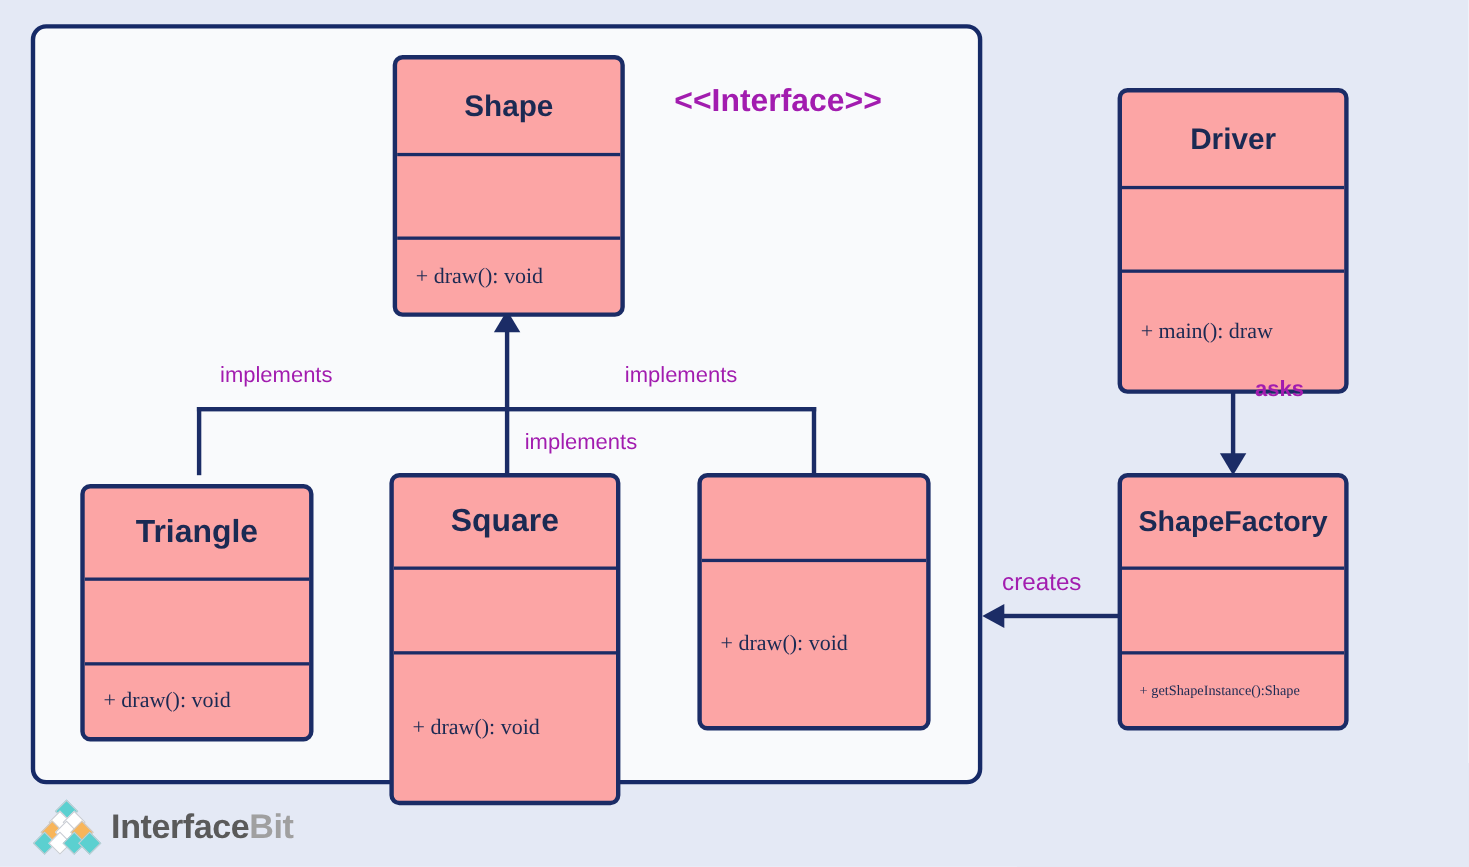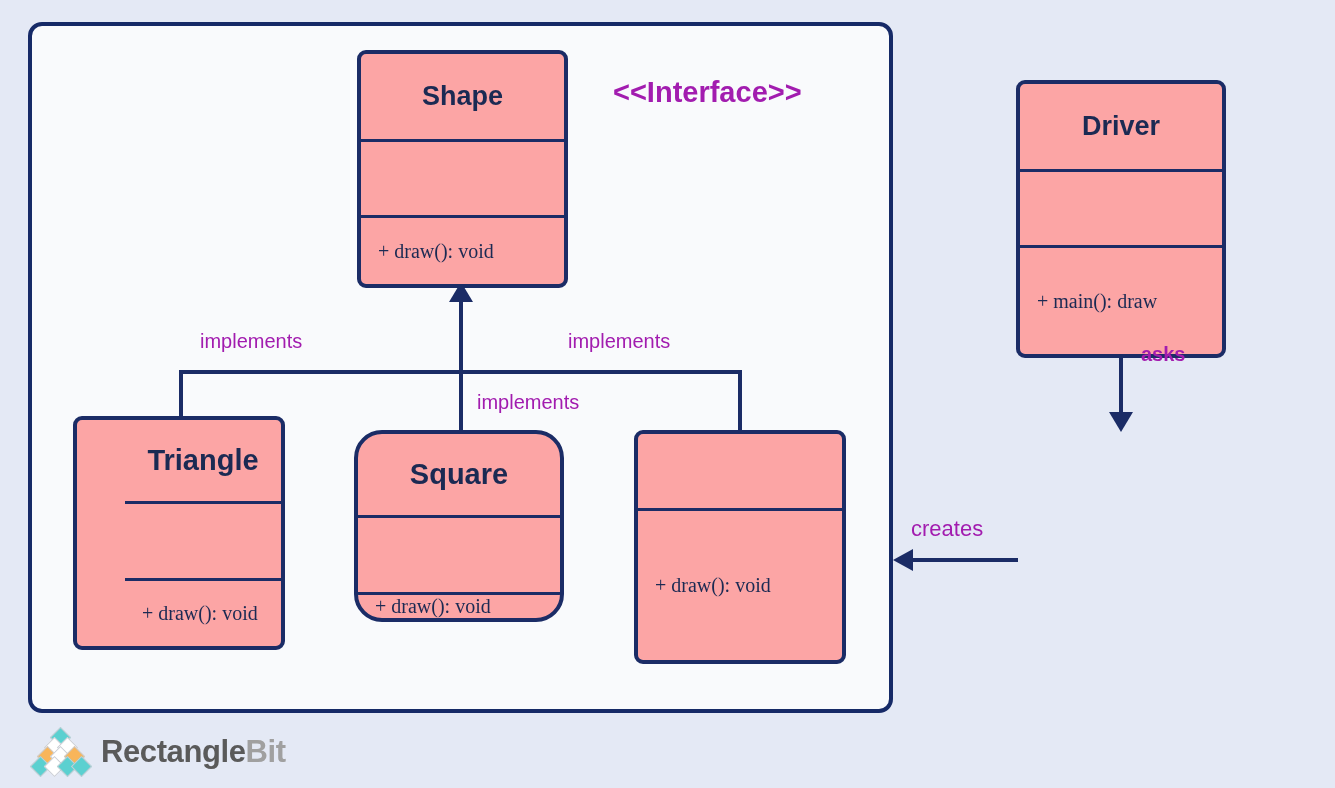--- a/index.html
+++ b/index.html
@@ -61,22 +61,22 @@
     display: flex;
     align-items: center;
     padding-left: 17px;
     color: #1b2a53;
     font-family: Liberation Serif, serif;
   }
 
   
   .box-shape   { left: 357px; top: 50px;  width: 211px; height: 238px; }
   .box-driver  { left: 1016px; top: 52px; width: 210px; height: 278px; margin-top: 28px; }
-  .box-triangle{ left: 73px;  top: 416px; width: 212px; height: 234px; padding-left: 48px; }
-  .box-square  { left: 354px; top: 430px; width: 210px; height: 192px; border-radius: 28px; }
+  .box-triangle{ left: 73px;  top: 440px; width: 212px; height: 234px; }
+  .box-square  { left: 354px; top: 430px; width: 210px; height: 302px; }
   .box-rect    { left: 634px; top: 430px; width: 212px; height: 234px; }
   .box-factory { left: 1016px; top: 430px; width: 210px; height: 234px; }
 
   .box-shape   .uml-title { height: 88px; font-size: 27px; }
   .box-shape   .uml-attrs { height: 76px; }
   .box-shape   .uml-methods { flex: 1; font-size: 20px; }
 
   .box-driver  .uml-title { height: 88px; font-size: 27px; }
   .box-driver  .uml-attrs { height: 76px; }
   .box-driver  .uml-methods { flex: 1; font-size: 20px; }
@@ -236,20 +236,25 @@
     <div class="uml-title">Square</div>
     <div class="uml-attrs"></div>
     <div class="uml-methods">+ draw(): void</div>
   </div>
 
   <div class="uml-class box-rect">
     <div class="uml-attrs"></div>
     <div class="uml-methods">+ draw(): void</div>
   </div>
 
+  <div class="uml-class box-factory">
+    <div class="uml-title">ShapeFactory</div>
+    <div class="uml-attrs"></div>
+    <div class="uml-methods">+ getShapeInstance():Shape</div>
+  </div>
 
   <div class="label stereotype">&lt;&lt;Interface&gt;&gt;</div>
   <div class="label lbl-impl-left">implements</div>
   <div class="label lbl-impl-right">implements</div>
   <div class="label lbl-impl-mid">implements</div>
   <div class="label lbl-asks">asks</div>
   <div class="label lbl-creates">creates</div>
 
   <div class="logo">
     <div class="logo-mark">
@@ -258,17 +263,17 @@
         <div class="dmd dmd-white" style="left: 30px; top: 10.7px;"></div>
         <div class="dmd dmd-orng" style="left: 9.75px; top: 20.4px;"></div>
         <div class="dmd dmd-white" style="left: 23.25px; top: 20.4px;"></div>
         <div class="dmd dmd-orng" style="left: 36.75px; top: 20.4px;"></div>
         <div class="dmd dmd-teal" style="left: 3px; top: 30.1px;"></div>
         <div class="dmd dmd-white" style="left: 16.5px; top: 30.1px;"></div>
         <div class="dmd dmd-teal" style="left: 30px; top: 30.1px;"></div>
         <div class="dmd dmd-teal" style="left: 43.5px; top: 30.1px;"></div>
       </div>
     <div class="logo-text">
-      <span class="t1">Rectangle</span><span class="t2">Bit</span>
+      <span class="t1">Interface</span><span class="t2">Bit</span>
     </div>
   </div>
 
 </div>
 
 </body></html>

